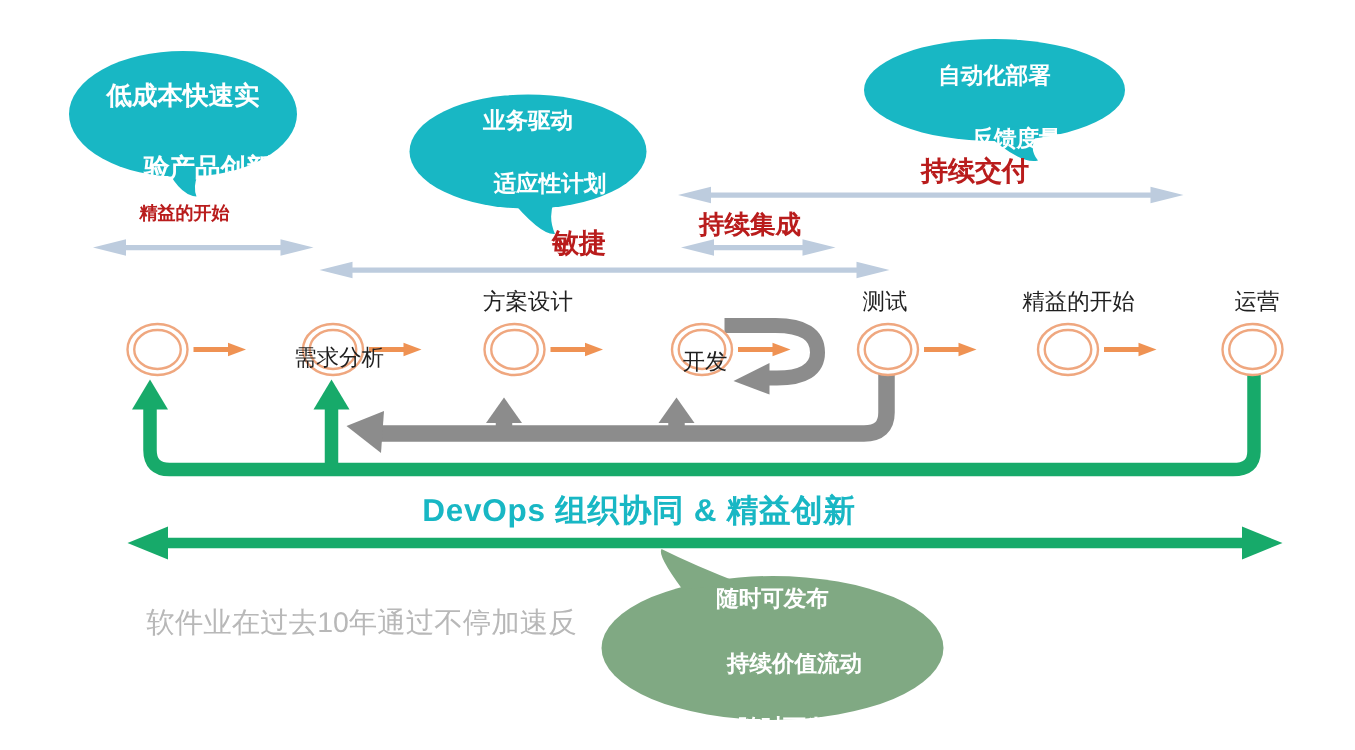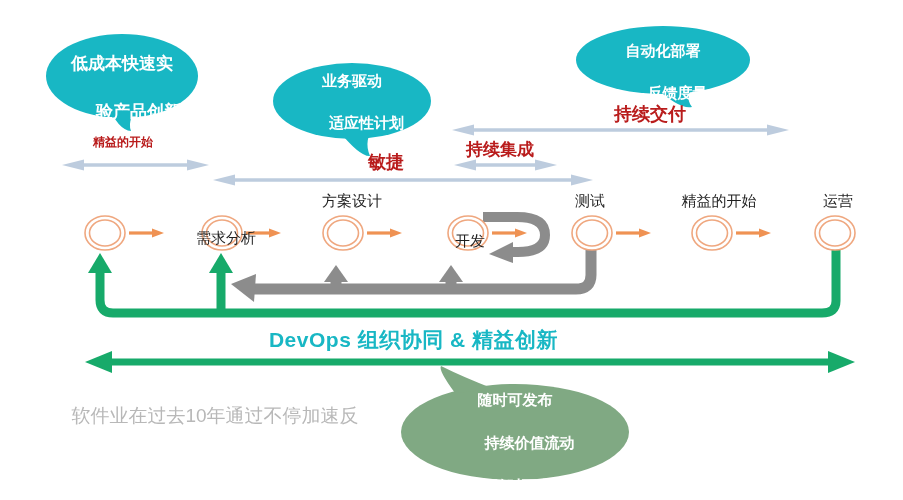--- a/index.html
+++ b/index.html
@@ -136,25 +136,25 @@
        </div>
 
   <div class="txt teal-label" style="left:93px;top:134px;width:100px;font-size:12px;">精益的开始</div>
 
   <div class="txt teal-label" style="left:368px;top:150px;width:60px;font-size:18px;font-family:Liberation Serif, serif;">敏捷</div>
 
   <div class="txt teal-label" style="left:466px;top:138px;width:80px;font-size:17px;">持续集成</div>
 
   <div class="txt teal-label" style="left:614px;top:102px;width:90px;font-size:18px;">持续交付</div>
 
-  <div class="txt banner" style="left:258px;top:326px;width:300px;text-align:right;">DevOps 组织协同 &amp; 精益创新</div>
+  <div class="txt banner" style="left:276px;top:326px;width:300px;">DevOps 组织协同 &amp; 精益创新</div>
 
   <div class="txt stage-label" style="left:186px;top:192px;width:80px;margin-top:37px;">需求分析</div>
   <div class="txt stage-label" style="left:312px;top:192px;width:80px;font-family:Liberation Serif, serif;">方案设计</div>
   <div class="txt stage-label" style="left:430px;top:192px;width:80px;margin-top:40px;">开发</div>
   <div class="txt stage-label" style="left:550px;top:192px;width:80px;">测试</div>
   <div class="txt stage-label" style="left:679px;top:192px;width:80px;">精益的开始</div>
   <div class="txt stage-label" style="left:798px;top:192px;width:80px;">运营</div>
 
-  <div class="txt caption" style="left:50px;top:402px;width:330px;white-space:normal;"><span>软件业在过去10年通过不停加速反</span><br>
+  <div class="txt caption" style="left:76px;top:402px;width:330px;white-space:normal;"><span>软件业在过去10年通过不停加速反</span><br>
        </div>
 
 </div>
 
 </body></html>

